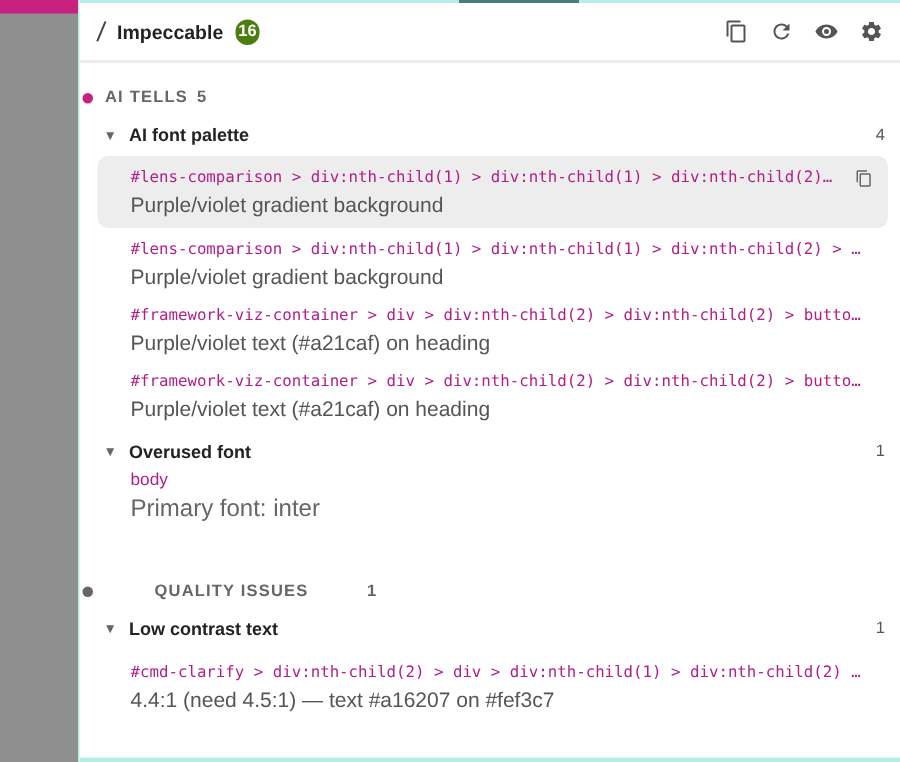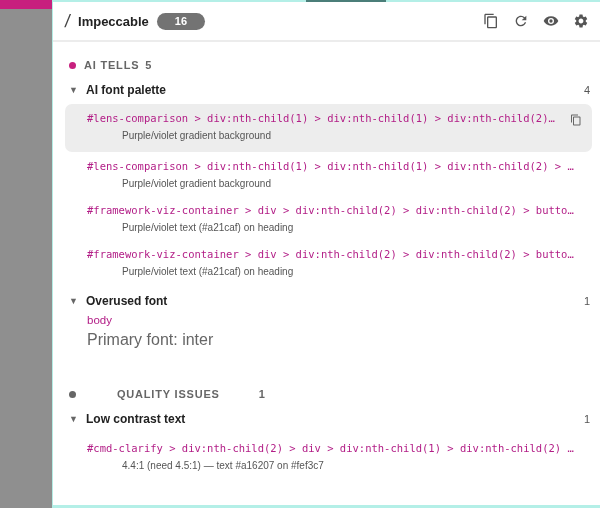--- a/index.html
+++ b/index.html
@@ -12,43 +12,43 @@
   .panel { position: absolute; left: 52px; top: 0; width: 548px; height: 508px; background: #fff;
            border-left: 1px solid #b4ece4; }
   .top-border { position: absolute; left: 0; top: 0; width: 100%; height: 2px; background: #b4efe7; }
   .top-border .active-seg { position: absolute; left: 253px; top: 0; width: 80px; height: 2px; background: #4b7e79; }
   .bottom-border { position: absolute; left: 0; bottom: 0; width: 100%; height: 3px; background: #b4efe7; }
 
   .header { position: absolute; left: 0; top: 2px; width: 100%; height: 40px; border-bottom: 2px solid #ececec;
             display: flex; align-items: center; }
   .header .slash { margin-left: 12px; font-size: 18px; color: #444; font-weight: 300; transform: skewX(-8deg); }
   .header .title { margin-left: 8px; font-size: 13px; font-weight: bold; color: #222; }
-  .header .badge { margin-left: 8px; background: #737373; color: #fff; font-size: 11px; font-weight: bold;
-                   border-radius: 9px; padding: 2px 18px; line-height: 13px; }
+  .header .badge { margin-left: 8px; background: #4d7c0f; color: #fff; font-size: 11px; font-weight: bold;
+                   border-radius: 9px; padding: 2px 2px; line-height: 13px; }
   .header .actions { position: absolute; right: 10px; top: 10px; display: flex; gap: 12px; }
   .header .icon-btn { width: 18px; height: 18px; display: flex; align-items: center; justify-content: center; cursor: pointer; }
   .header .icon-btn svg { width: 16px; height: 16px; fill: #555; }
 
   .content { position: absolute; left: 0; top: 44px; width: 100%; }
-  .section-head { display: flex; align-items: center; height: 20px; padding-left: 16px; font-size: 11px; font-weight: bold;
+  .section-head { display: flex; align-items: center; height: 20px; padding-left: 2px; font-size: 11px; font-weight: bold;
                   letter-spacing: 0.8px; color: #666; }
   .section-head .dot { width: 7px; height: 7px; border-radius: 50%; margin-right: 8px; }
   .section-head .count { margin-left: 6px; color: #666; letter-spacing: 0; }
 
   .group-head { position: relative; display: flex; align-items: center; height: 22px; padding-left: 16px; cursor: pointer; }
   .group-head .caret { font-size: 9px; color: #666; width: 16px; }
   .group-head .name { font-size: 12px; font-weight: bold; color: #222; margin-left: 1px; }
   .group-head .gcount { position: absolute; right: 10px; font-size: 11px; color: #555; }
 
   .item { position: relative; margin: 0 8px 0 12px; padding: 4px 14px 4px 22px; border-radius: 7px; cursor: pointer; }
   .item.hl { background: #ededed; }
   .selector { font-family: "DejaVu Sans Mono", monospace; font-size: 10.5px; color: #b21d86; white-space: nowrap;
               overflow: hidden; text-overflow: ellipsis; line-height: 16px; max-width: 490px; }
   .item.hl .selector { max-width: 470px; }
-  .msg { font-size: 10px; color: #555; line-height: 16px; margin-top: 2px; margin-left: 35px; }
+  .msg { font-size: 14px; color: #555; line-height: 16px; margin-top: 2px; }
   .desc { font-size: 10.5px; color: #999; line-height: 16px; margin-top: 4px; }
   .copy-btn { position: absolute; right: 10px; top: 8px; width: 12px; height: 12px; }
   .copy-btn svg { width: 12px; height: 12px; fill: #666; }
 
   .page-label { font-size: 8.5px; font-weight: bold; color: #b21d86; letter-spacing: 1px; margin: 4px 0 4px 40px; }
   .body-sel { font-family: "Liberation Sans", sans-serif; font-size: 11.5px; color: #b21d86; margin-left: 34px; line-height: 16px; }
   .body-msg { font-size: 16px; color: #666; margin-left: 34px; line-height: 16px; margin-top: 4px; }
 </style>
 </head>
 <body>

